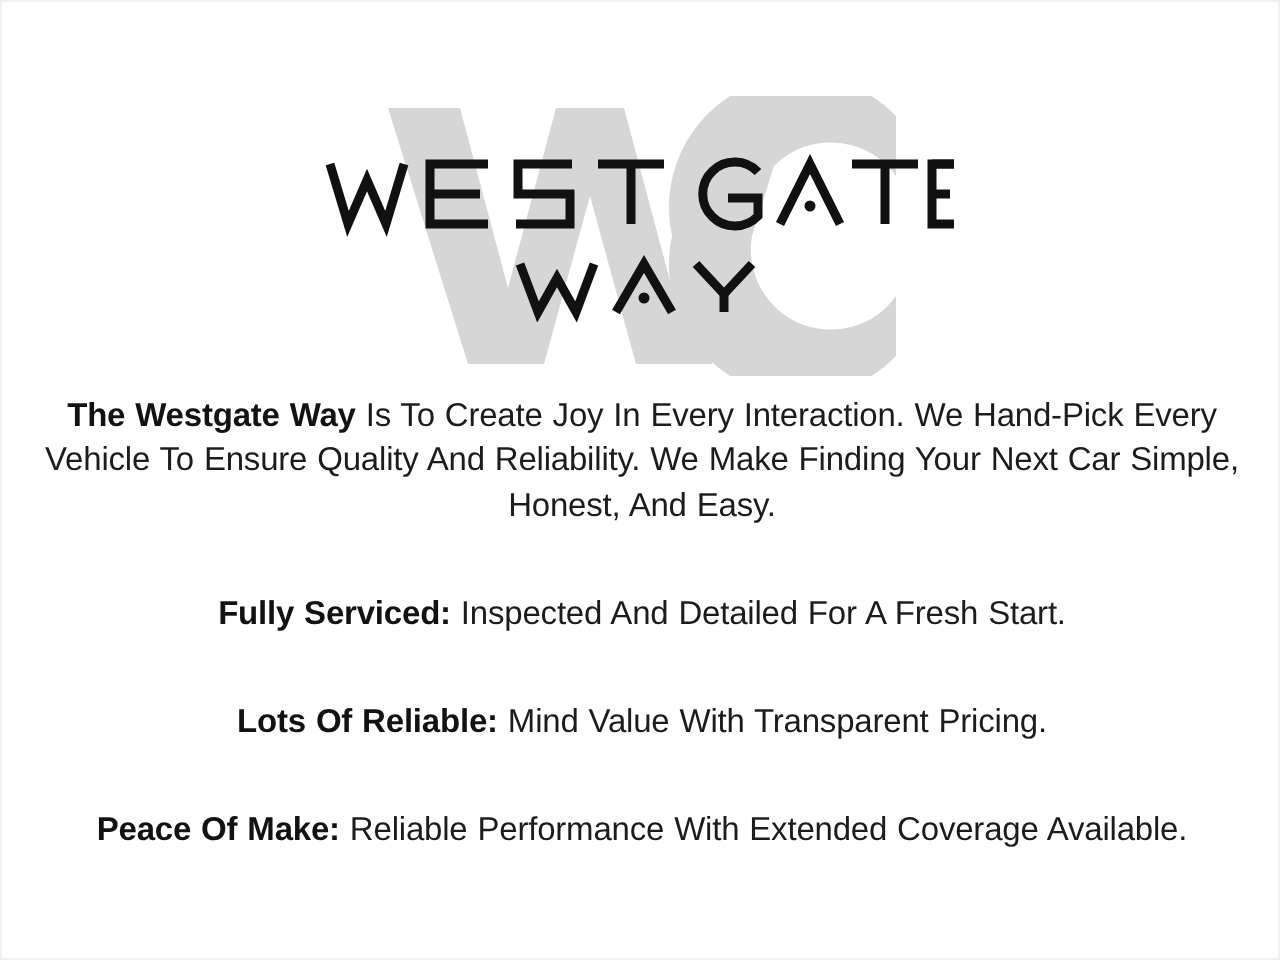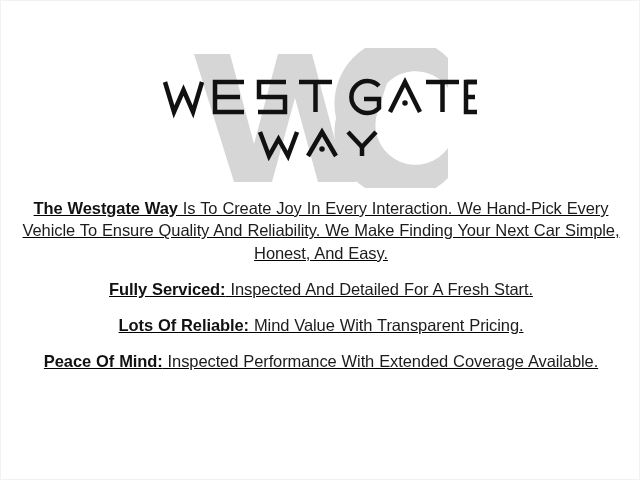--- a/index.html
+++ b/index.html
@@ -89,34 +89,33 @@
 
   
   #copy {
     position: absolute;
     left: 0;
     top: 196px;
     width: 640px;
     padding: 0 12px;
     box-sizing: border-box;
     text-align: center;
-    text-decoration: underline;
   }
 
   .para {
     margin: 0;
     color: #1c1c1c;
     font-size: 16.5px;
     line-height: 1.35;
     letter-spacing: -0.1px;
     word-spacing: 0.5px;
   }
 
   .para + .para {
-    margin-top: 14px;
+    margin-top: 32px;
   }
 
   .para .lead {
     font-weight: bold;
     color: #121212;
   }
 </style>
 </head>
 <body>
 
@@ -185,17 +184,17 @@
   </div>
 
   <div id="copy">
 
     <p class="para"><span class="lead">The Westgate Way</span><span> Is To Create Joy In Every Interaction. We Hand-Pick Every Vehicle To Ensure Quality And Reliability. We Make Finding Your Next Car Simple, Honest, And Easy.</span></p>
 
     <p class="para"><span class="lead">Fully Serviced:</span><span> Inspected And Detailed For A Fresh Start.</span></p>
 
     <p class="para"><span class="lead">Lots Of Reliable:</span><span> Mind Value With Transparent Pricing.</span></p>
 
-    <p class="para"><span class="lead">Peace Of Mind:</span><span> Inspected Performance With Extended Coverage Available.</span></p>
+    <p class="para"><span class="lead">Peace Of Make:</span><span> Reliable Performance With Extended Coverage Available.</span></p>
 
   </div>
 
 </div>
 
 </body></html>

